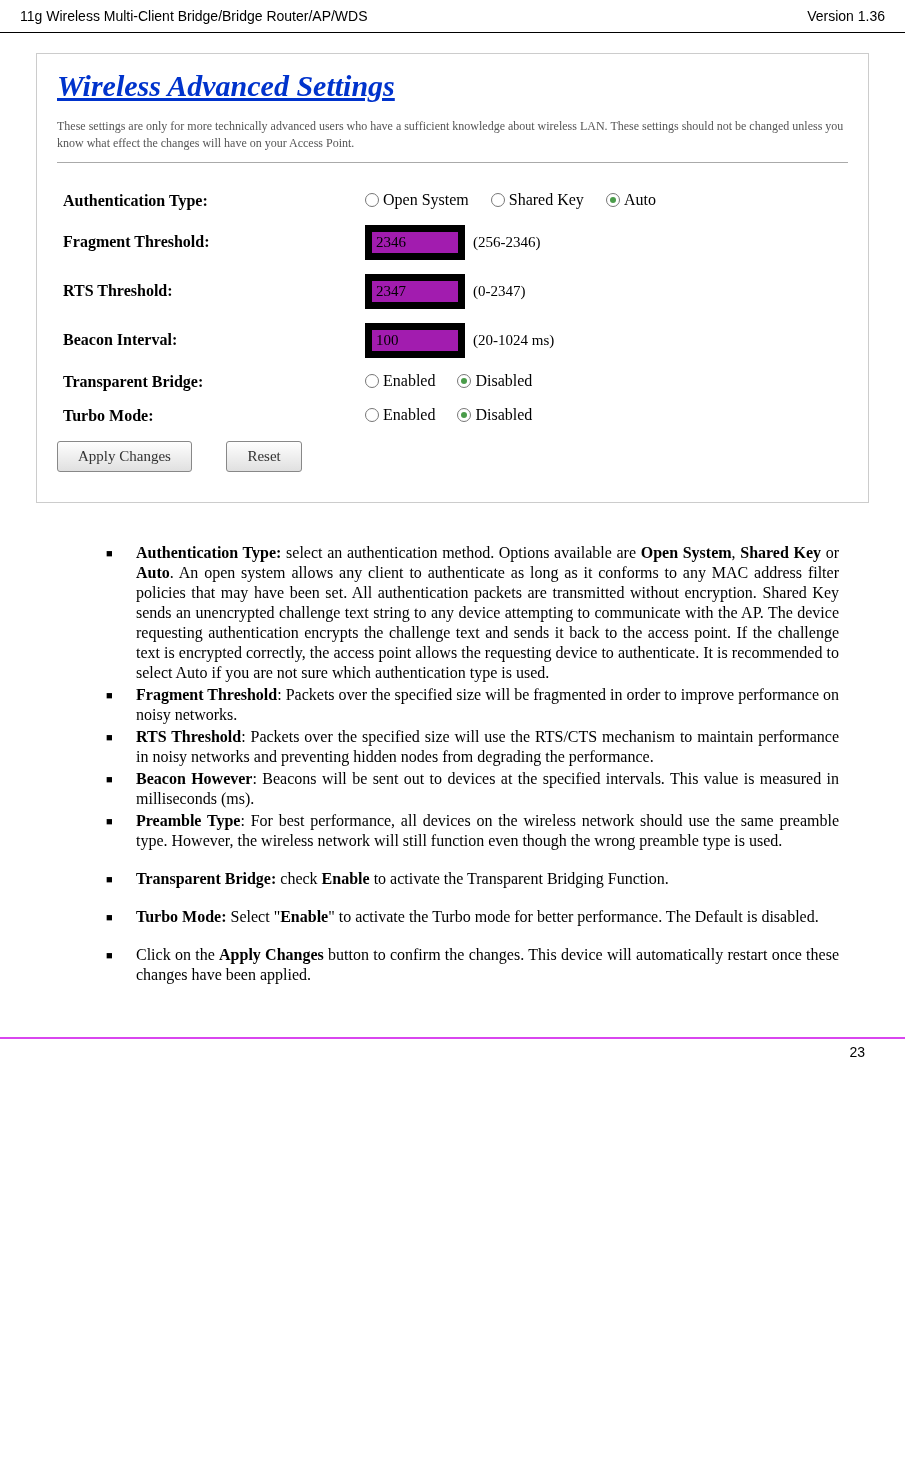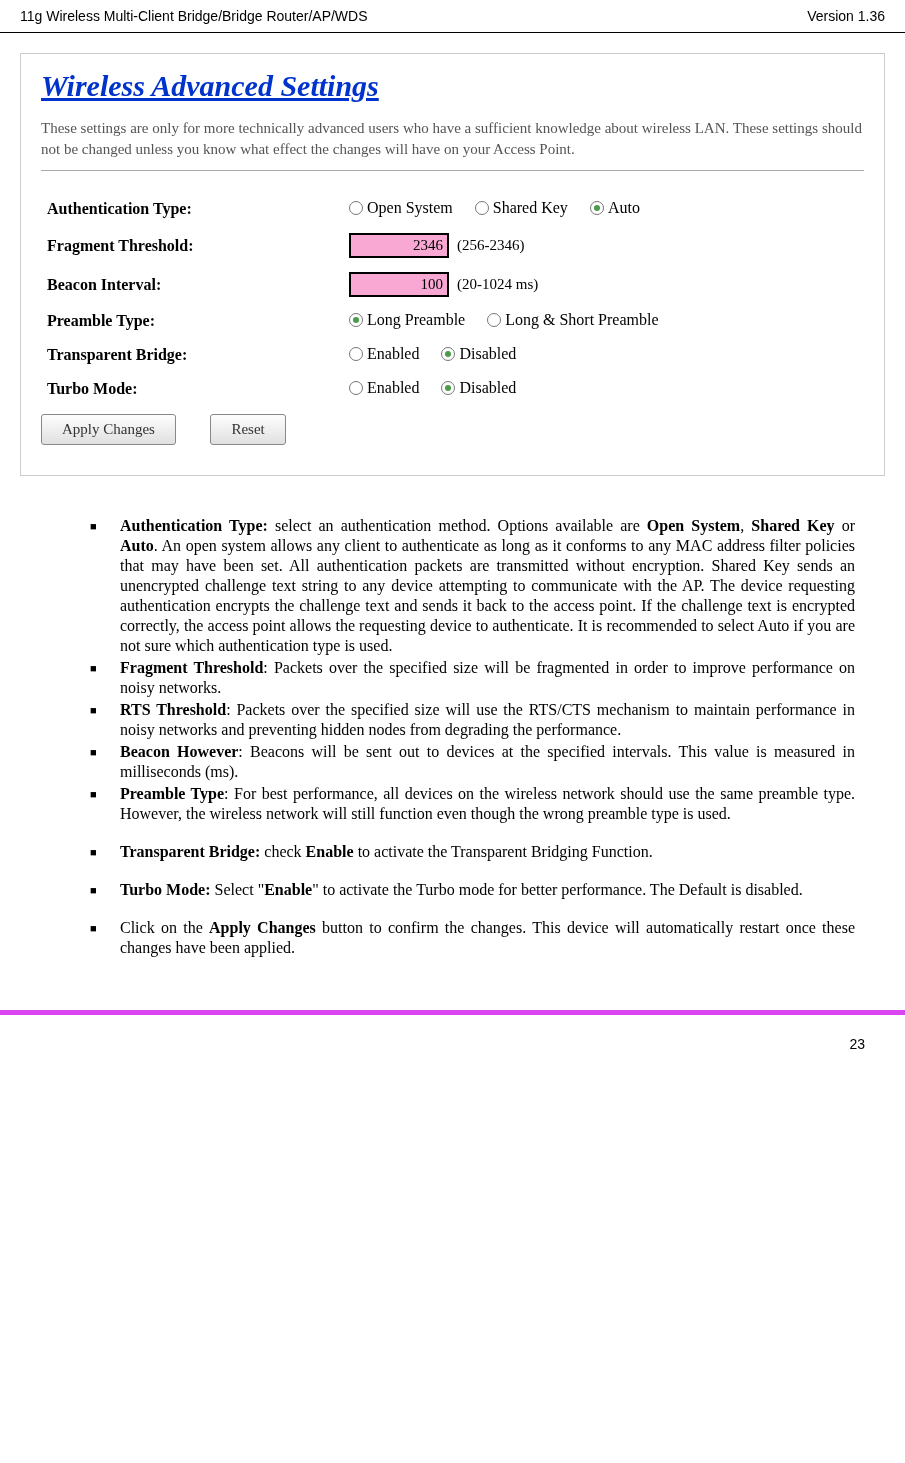--- a/index.html
+++ b/index.html
@@ -12,40 +12,40 @@
     }
     .page-header {
       display: flex;
       justify-content: space-between;
       padding: 8px 20px;
       font-size: 14px;
       border-bottom: 1px solid #000;
       gap: 24px;
     }
     .content {
-      padding: 20px 20px;
+      padding: 20px 36px;
     }
     .panel {
       border: 1px solid #ccc;
       padding: 15px 20px 30px 20px;
       margin-bottom: 40px;
       background: #fff;
     }
     .panel-title {
       font-family: "Times New Roman", serif;
       font-size: 30px;
       font-weight: bold;
       font-style: italic;
       color: #0033cc;
       text-decoration: underline;
       margin-bottom: 15px;
     }
     .panel-desc {
       font-family: "Times New Roman", serif;
-      font-size: 15px;
+      font-size: 12px;
       color: #555;
       line-height: 1.4;
       margin-bottom: 10px;
     }
     hr.sep {
       border: none;
       border-top: 1px solid #aaa;
       margin: 10px 0 20px 0;
     }
     .form-table {
@@ -82,26 +82,25 @@
       height: 6px;
       border-radius: 50%;
       background: #4a9c4a;
       position: absolute;
       top: 3px;
       left: 3px;
     }
     .text-input {
       width: 100px;
       padding: 2px 4px;
-      border: 2px solid #000000;
+      border: 7px solid #000000;
       font-family: "Times New Roman", serif;
       font-size: 15px;
-      background: #f9a8d4;
+      background: #a21caf;
       margin-right: 4px;
-      text-align: right;
     }
     .hint {
       font-size: 15px;
     }
     .button-row {
       margin-top: 7px;
     }
     .btn {
       display: inline-block;
       padding: 6px 20px;
@@ -132,23 +131,23 @@
     }
     .bullet-text {
       flex: 1;
       font-size: 16px;
       line-height: 1.25;
       text-align: justify;
       font-family: Liberation Serif, serif;
     }
     .bullet-text .b { font-weight: bold; }
     .page-footer {
-      border-top: 5px solid #d946ef;
+      border-top: 2px solid #d946ef;
       margin-top: 30px;
-      padding: 21px 40px;
+      padding: 5px 40px;
       text-align: right;
       font-size: 14px;
     }
   </style>
 </head>
 <body>
 
 <div class="page-header">
   <span>11g Wireless Multi-Client Bridge/Bridge Router/AP/WDS</span>
   <span>Version 1.36</span>
@@ -181,37 +180,31 @@
         </td>
       </tr>
       <tr>
         <td class="label-col">Fragment Threshold:</td>
         <td>
           <input class="text-input" value="2346" style="">
           <span class="hint">(256-2346)</span>
         </td>
       </tr>
       <tr>
+        <td class="label-col">RTS Threshold:</td>
+        <td>
+          <input class="text-input" value="2347" style="">
+          <span class="hint">(0-2347)</span>
+        </td>
+      </tr>
+      <tr>
         <td class="label-col">Beacon Interval:</td>
         <td>
           <input class="text-input" value="100" style="">
           <span class="hint">(20-1024 ms)</span>
-        </td>
-      </tr>
-      <tr>
-        <td class="label-col">Preamble Type:</td>
-        <td>
-          <span class="radio-item">
-                <span class="radio-circle selected"></span>
-                <span>Long Preamble</span>
-              </span>
-          <span class="radio-item">
-                <span class="radio-circle"></span>
-                <span>Long &amp; Short Preamble</span>
-              </span>
         </td>
       </tr>
       <tr>
         <td class="label-col">Transparent Bridge:</td>
         <td>
           <span class="radio-item">
                 <span class="radio-circle"></span>
                 <span>Enabled</span>
               </span>
           <span class="radio-item">

